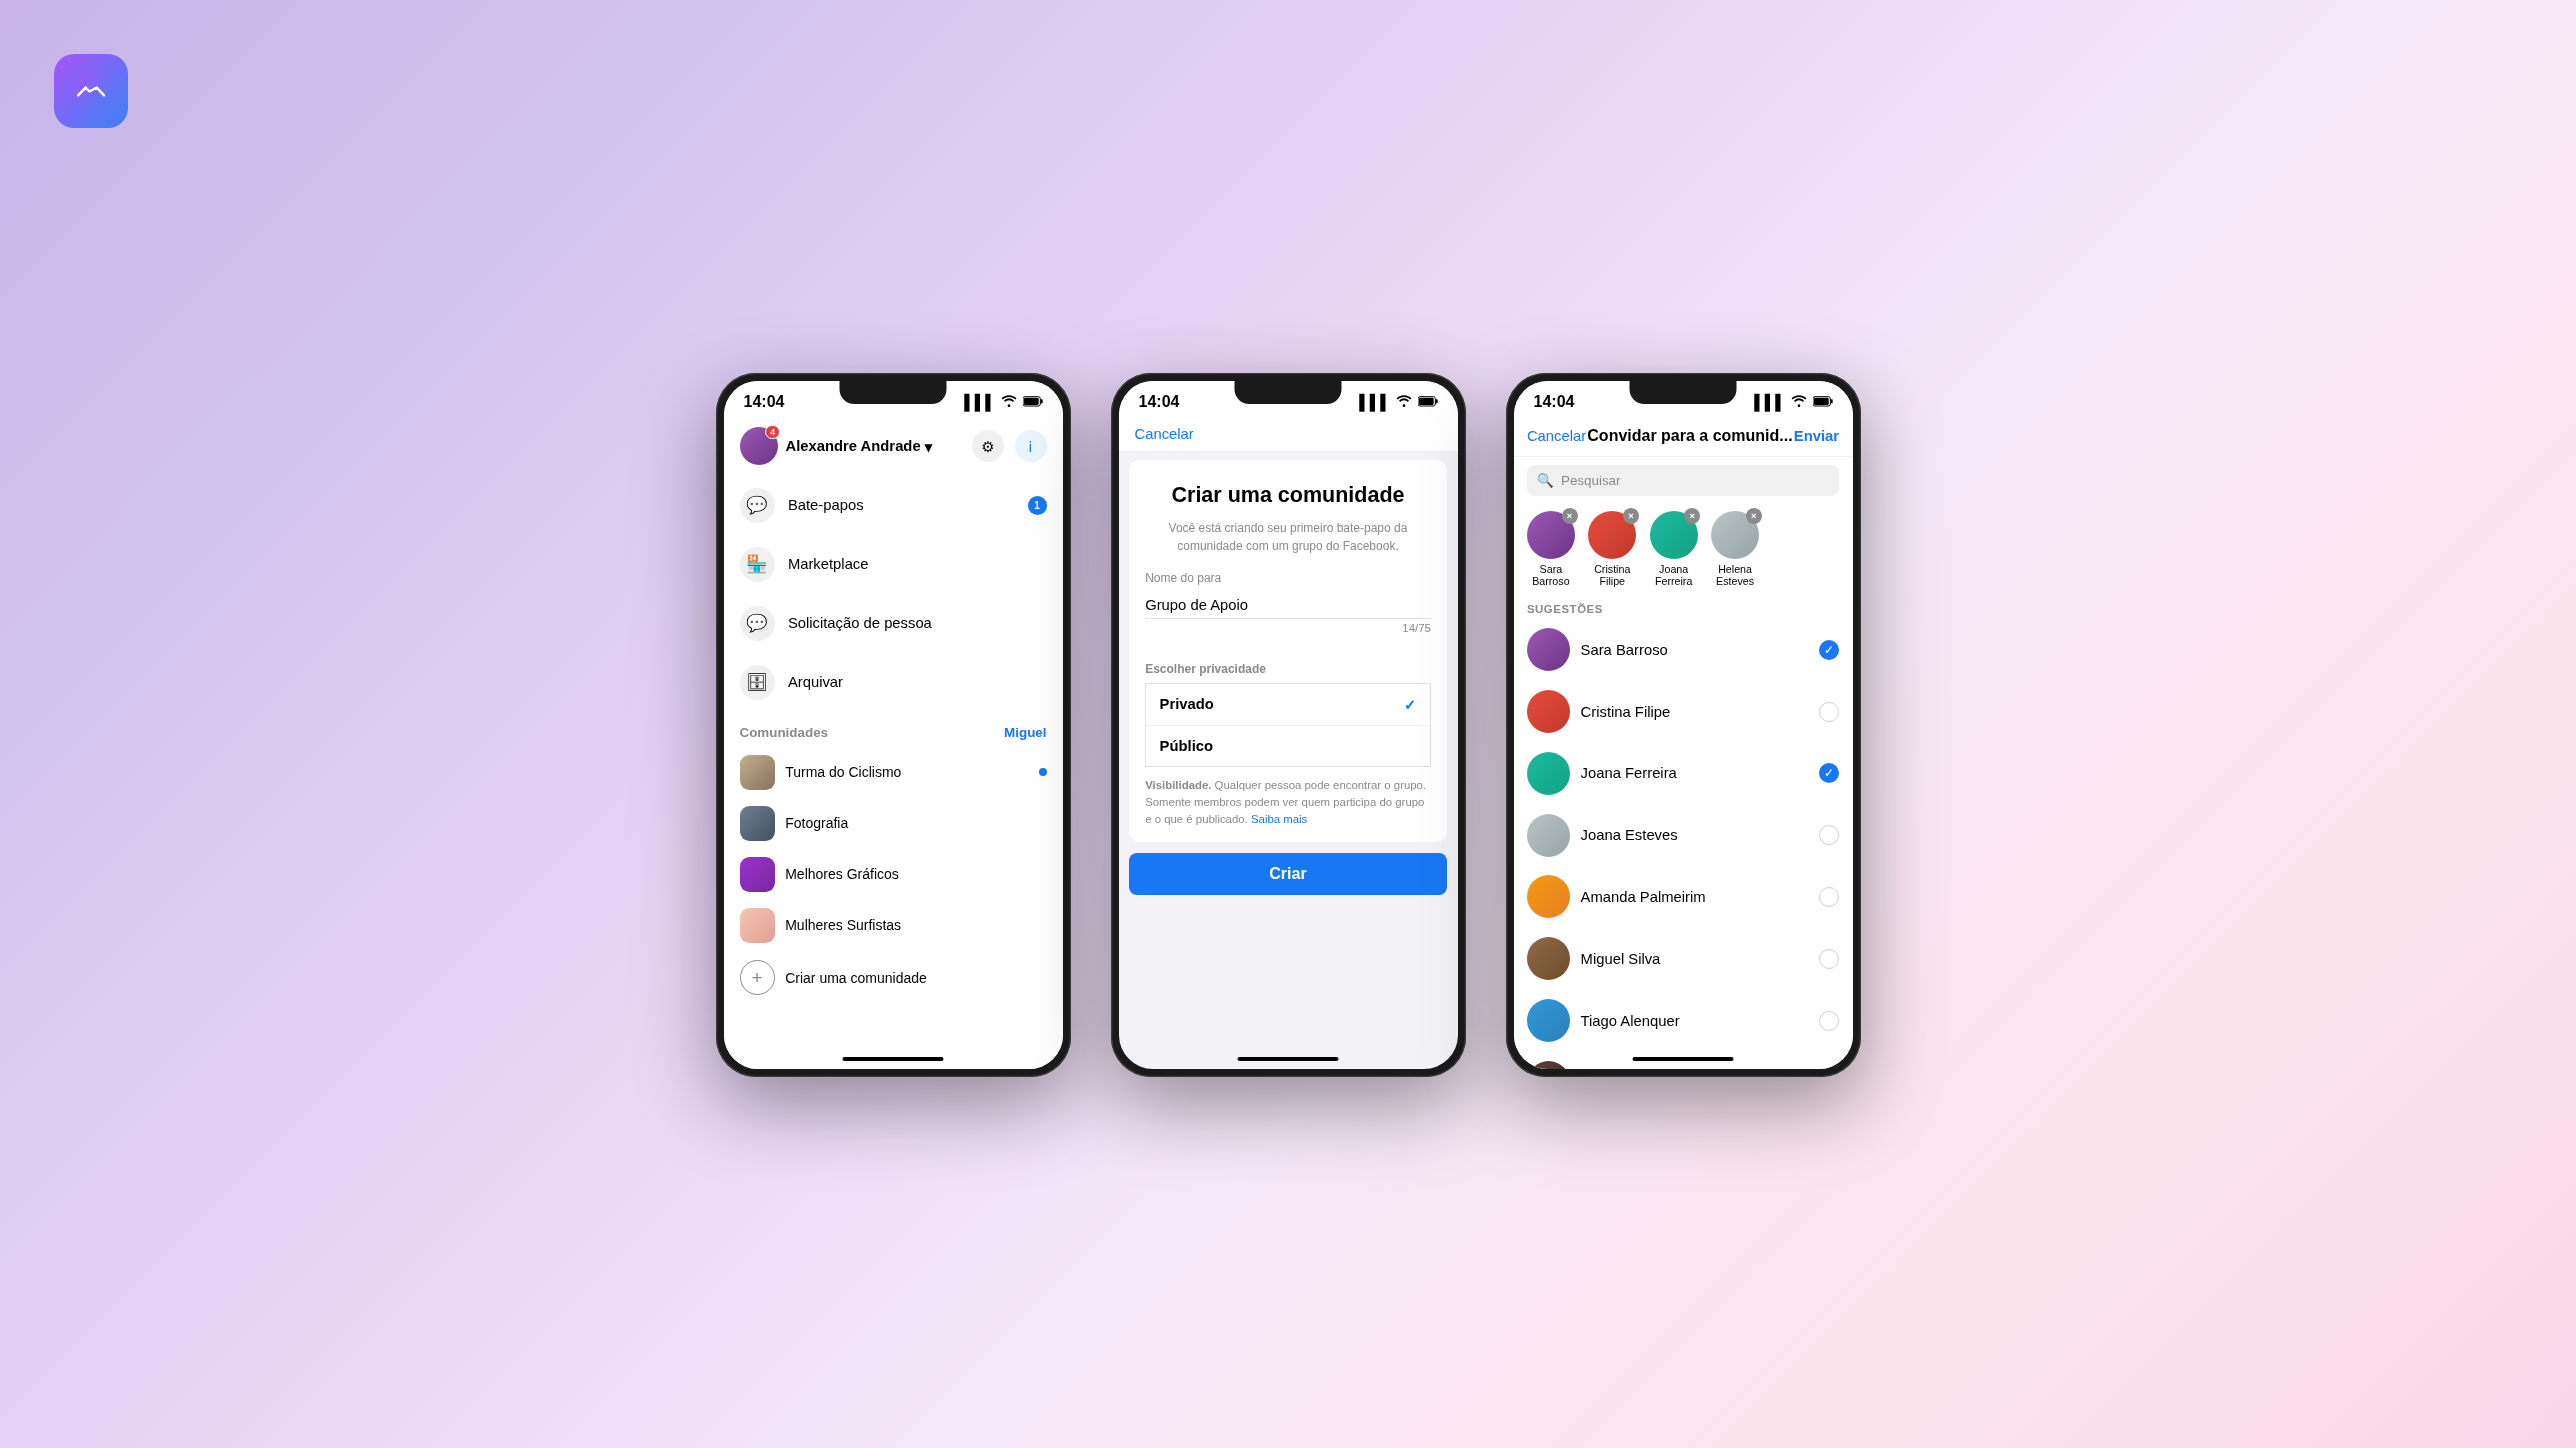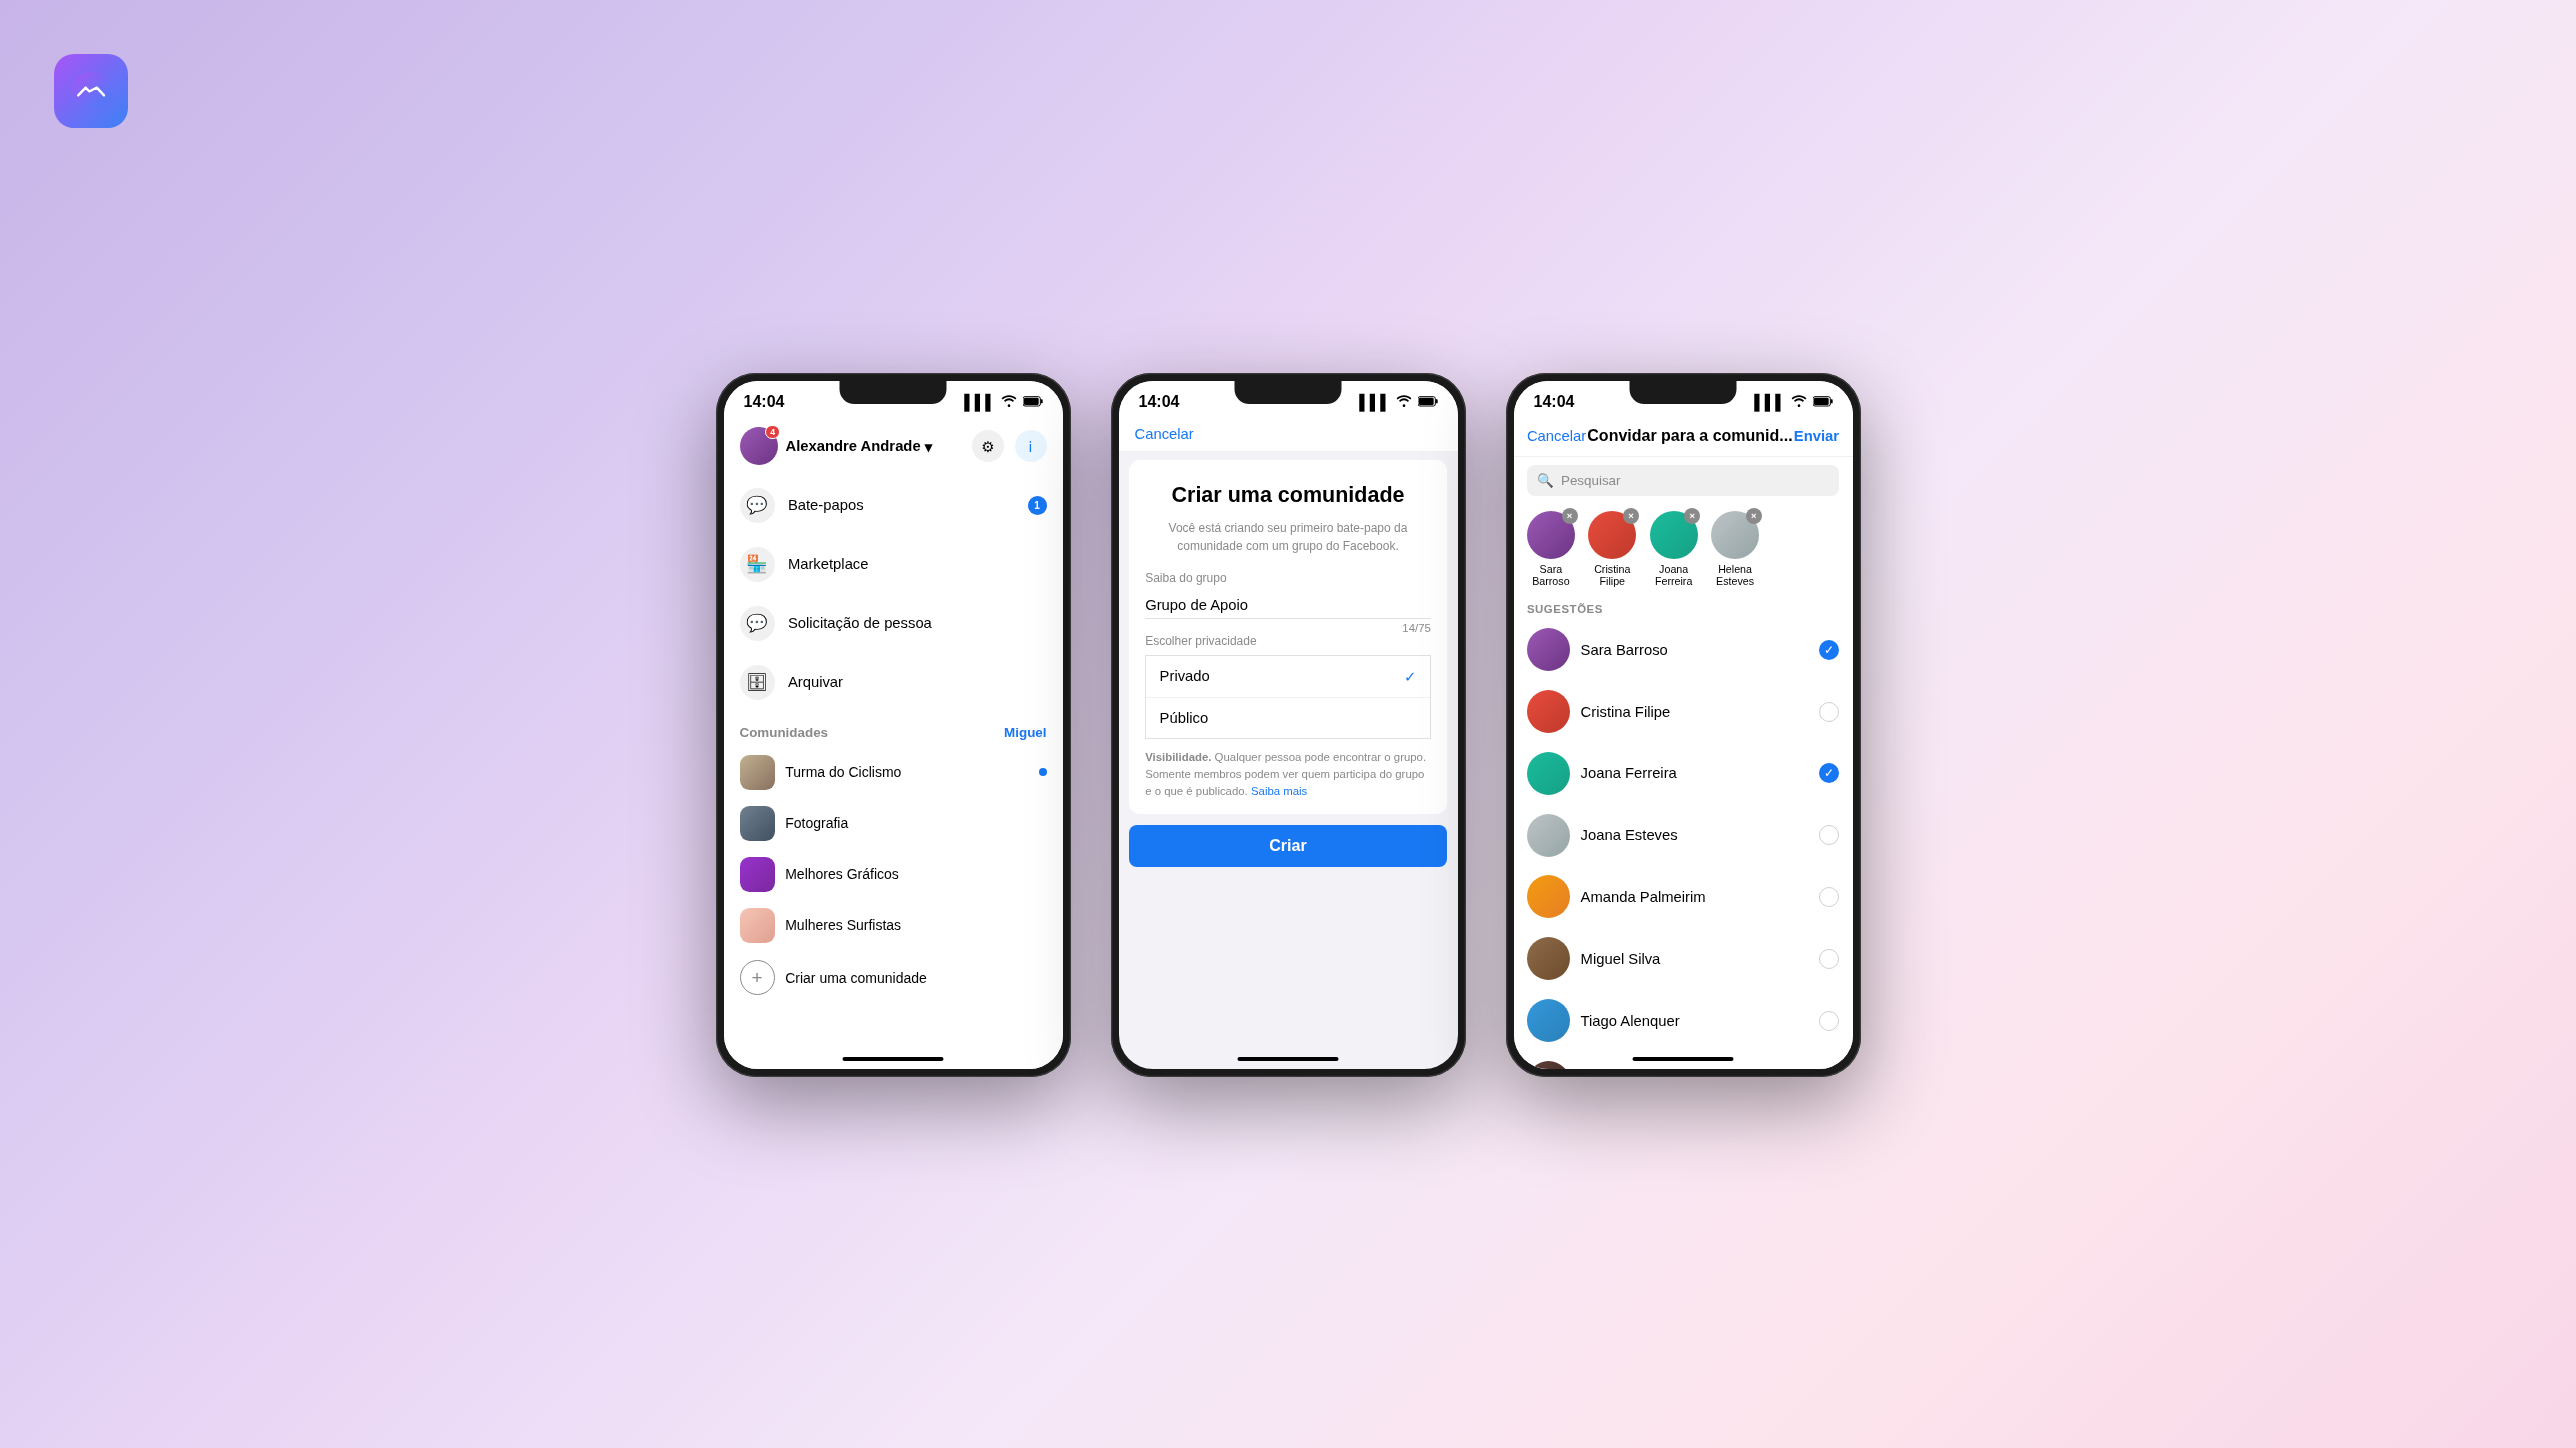--- a/index.html
+++ b/index.html
@@ -715,26 +715,26 @@
 
       <div style="background:#fff; padding: 9.4px 16px; display:flex; align-items:center; border-bottom: 0.7px solid #f0f0f0;">
         <span class="cancel-btn">Cancelar</span>
       </div>
 
       <div style="background:#fff; margin: 8px 10.7px; border-radius:10.7px; padding: 16px 16px 13.4px;">
         <div class="big-title">Criar uma comunidade</div>
         <div class="sub-text" style="margin-top:6.7px; margin-bottom:16px;">Você está criando seu primeiro bate-papo da comunidade com um grupo do Facebook.</div>
 
         
-        <div class="form-label">Saiba do grupo</div>
+        <div class="form-label">Nome do para</div>
         <input class="form-input" type="text" value="Grupo de Apoio" style="width: 100%; font-size: 14.8px; border-top: none; border-right: none; border-left: none; border-image: initial; border-bottom: 1.3px solid rgb(224, 224, 224); padding: 5.4px 0px; outline: none;">
         <div class="char-count">14/75</div>
 
         
-        <div style="margin-top:0;">
+        <div style="margin-top:28px;font-weight:bold;">
           <div class="form-label">Escolher privacidade</div>
           <div class="privacy-section">
             <div class="privacy-option">
               <span class="privacy-label">Privado</span>
               <span style="color:#1877f2; font-size:14.8px;">✓</span>
             </div>
             <div class="privacy-option">
               <span class="privacy-label">Público</span>
             </div>
           </div>

